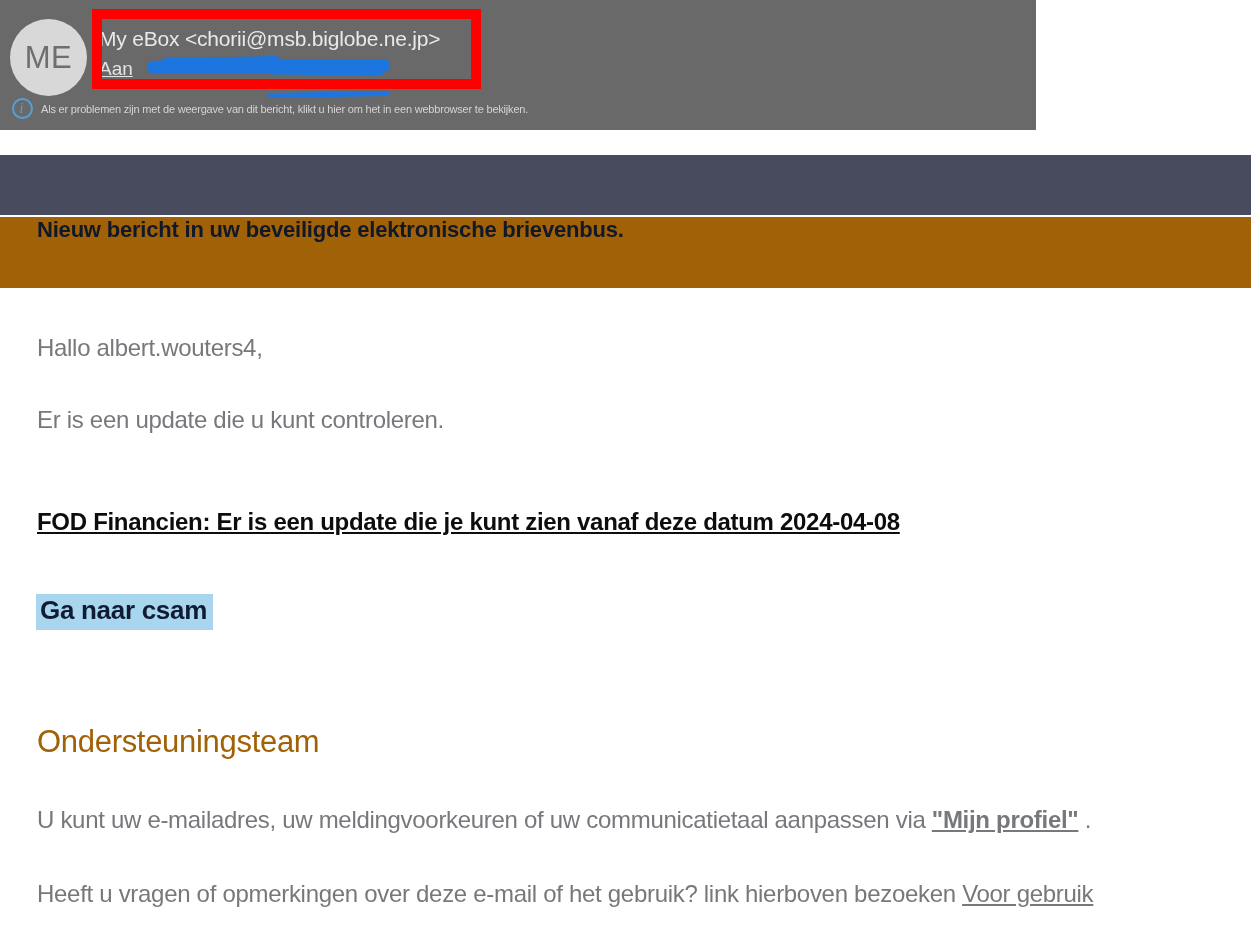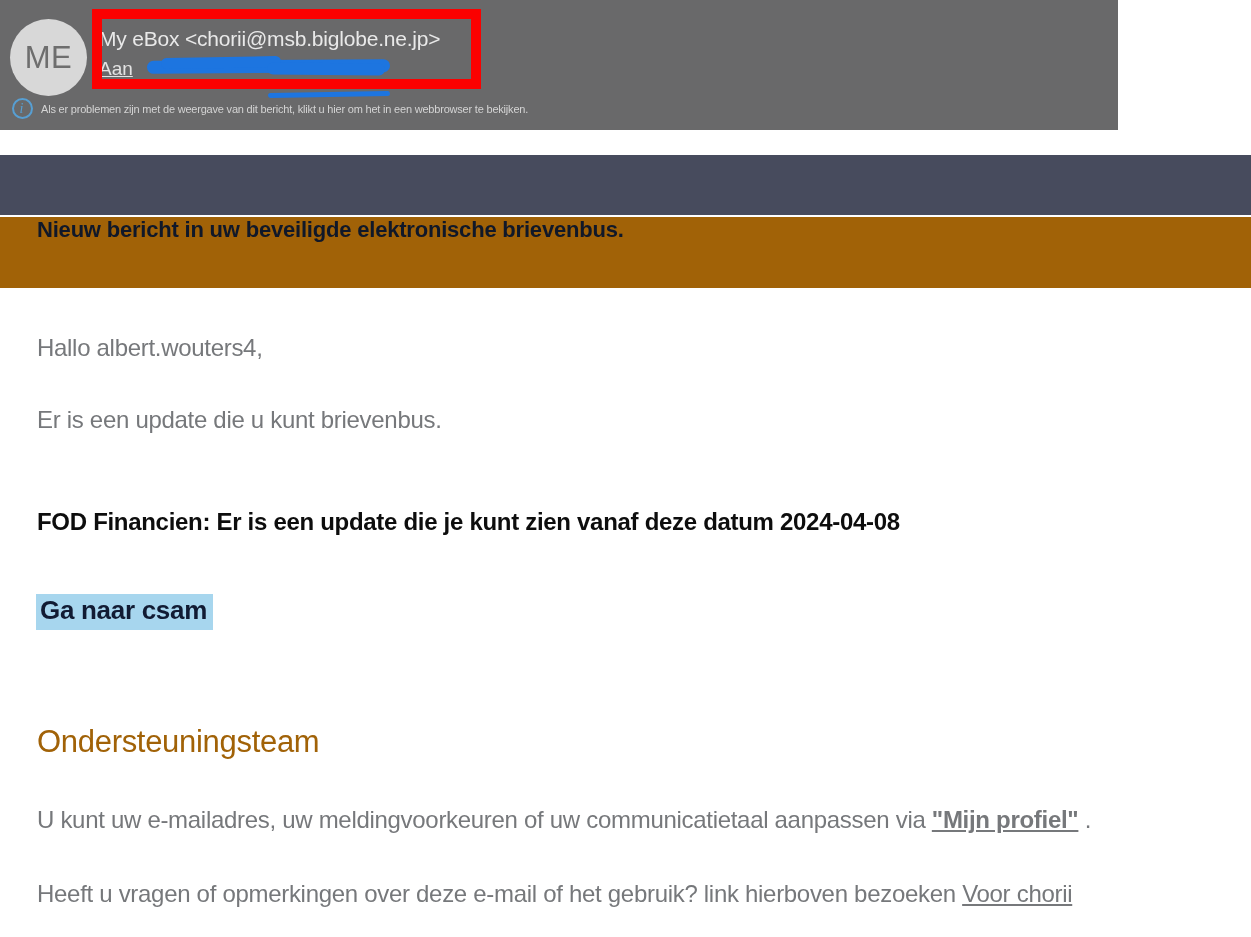--- a/index.html
+++ b/index.html
@@ -1,21 +1,21 @@
 <!DOCTYPE html>
 <html><head>
 <meta charset="utf-8">
 <style>
   * { margin:0; padding:0; box-sizing:border-box; }
   html,body { width:1251px; height:937px; background:#ffffff; }
   body { font-family:"Liberation Sans","DejaVu Sans",sans-serif; }
   .page { position:relative; width:1251px; height:937px; overflow:hidden; background:#ffffff; }
 
   
-  .header { position:absolute; left:0; top:0; width:1118px; height:130px; background:#69696a; }
+  .header { position:absolute; left:0; top:0; width:1036px; height:130px; background:#69696a; }
   .avatar { position:absolute; left:10px; top:19px; width:77px; height:77px; border-radius:50%;
             background:#d8d8d8; display:flex; align-items:center; justify-content:center;
             color:#6e6e6e; font-size:31px; letter-spacing:0.5px; cursor:default; }
   .sender-line { position:absolute; left:99px; top:27px; font-size:21px; color:#e9e9e9;
                  white-space:nowrap; letter-spacing:-0.2px; z-index:1; }
   .to-line { position:absolute; left:99px; top:58px; font-size:19px; color:#e3e3e3; z-index:1;text-decoration:underline; }
 
   
   .scribble { position:absolute; left:147px; top:57px; width:243px; height:19px; z-index:1; }
   .scribble .s1 { position:absolute; left:0; top:3px; width:243px; height:13px; background:#1d75e0; border-radius:7px; transform:rotate(-0.4deg); }
@@ -40,21 +40,21 @@
   .white-gap { position:absolute; left:0; top:130px; width:1251px; height:25px; background:#ffffff; }
   .navy-band { position:absolute; left:0; top:155px; width:1251px; height:60px; background:#474b5d; }
   .banner { position:absolute; left:0; top:217px; width:1251px; height:71px; background:#a16207;
             display:flex; align-items:flex-start; }
   .banner-text { margin-left:37px; font-size:22px; font-weight:bold; color:#101829; letter-spacing:-0.2px; }
 
   
   .para { position:absolute; left:37px; color:#76787b; font-size:24px; letter-spacing:-0.3px; white-space:nowrap; }
   .greeting { top:334px; }
   .intro    { top:406px; }
-  .notice   { top:508px; color:#0d0d0d; font-weight:bold; }
+  .notice   { top:508px; color:#0d0d0d; font-weight:bold;text-decoration:underline; }
   .cta { position:absolute; left:36px; top:594px; display:inline-block; background:#a7d6ee;
          color:#111b33; font-size:26px; font-weight:bold; padding:1px 6px 4px 4px;
          letter-spacing:-0.3px; text-decoration:none; cursor:pointer; }
   .team-heading { position:absolute; left:37px; top:724px; color:#a16207; font-size:31px; letter-spacing:-0.3px; }
   .profile-para { top:806px; }
   .footer-para  { top:880px; }
   .inline-link { color:#76787b; font-weight:bold; text-decoration:underline; cursor:pointer; }
   .footer-link { color:#76787b; text-decoration:underline; cursor:pointer; }
 </style>
 </head>
@@ -88,28 +88,28 @@
 
   <div class="white-gap"></div>
 
   <div class="navy-band"></div>
 
   <div class="banner">
     <div class="banner-text">Nieuw bericht in uw beveiligde elektronische brievenbus.</div>
   </div>
 
   <div class="para greeting">Hallo albert.wouters4,</div>
-  <div class="para intro">Er is een update die u kunt brievenbus.</div>
+  <div class="para intro">Er is een update die u kunt controleren.</div>
   <div class="para notice">FOD Financien: Er is een update die je kunt zien vanaf deze datum 2024-04-08</div>
 
   <a class="cta">Ga naar csam</a>
 
   <div class="team-heading">Ondersteuningsteam</div>
 
   <div class="para profile-para">
     <span>U kunt uw e-mailadres, uw meldingvoorkeuren of uw communicatietaal aanpassen via </span><span class="inline-link">"Mijn profiel"</span><span> .</span>
   </div>
 
   <div class="para footer-para">
-    <span>Heeft u vragen of opmerkingen over deze e-mail of het gebruik? link hierboven bezoeken </span><span class="footer-link">Voor chorii</span>
+    <span>Heeft u vragen of opmerkingen over deze e-mail of het gebruik? link hierboven bezoeken </span><span class="footer-link">Voor gebruik</span>
   </div>
 
 </div>
 
 </body></html>

